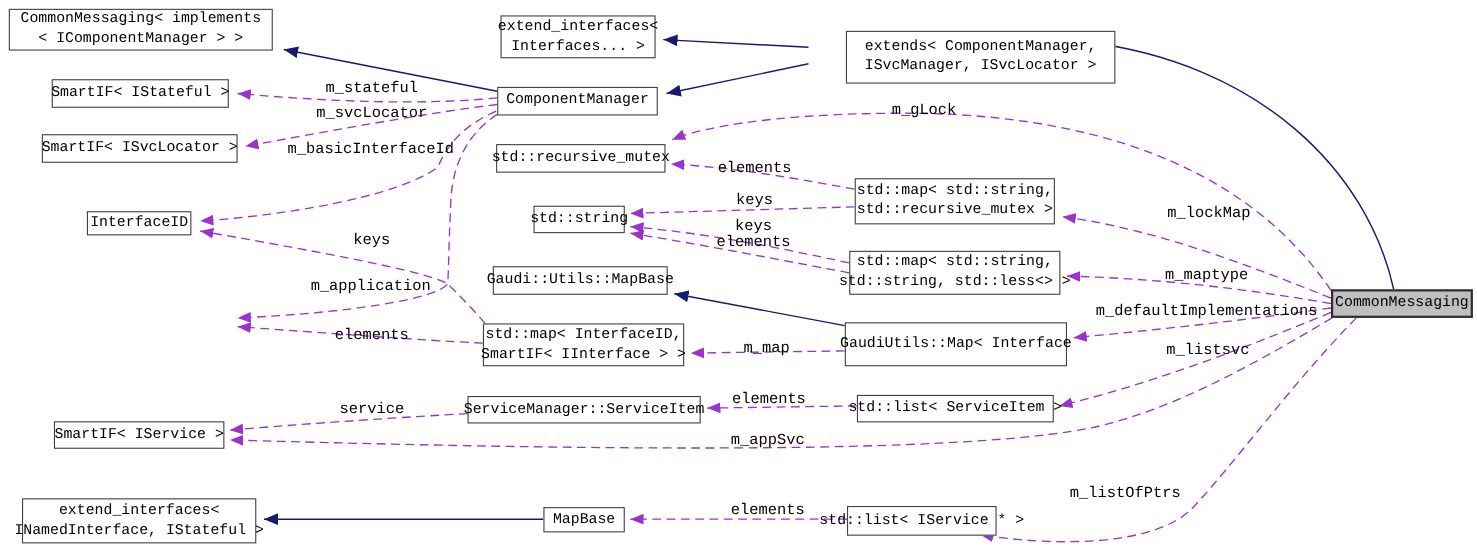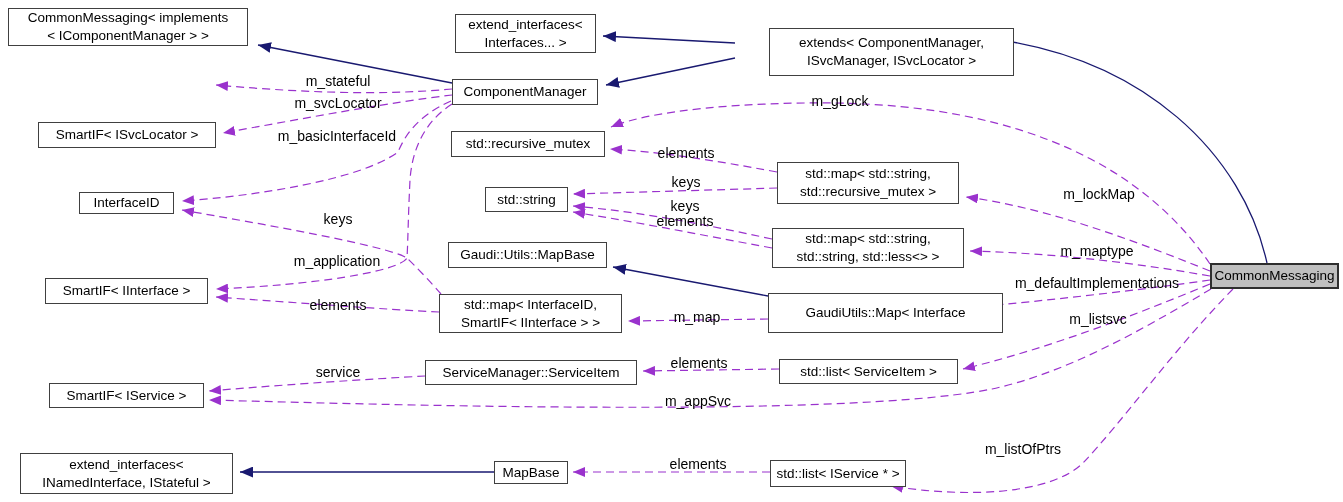--- a/index.html
+++ b/index.html
@@ -1,17 +1,17 @@
 <!DOCTYPE html>
 <html><head>
 <meta charset="utf-8">
 <style>
   html,body{margin:0;padding:0;background:#fff;}
   #canvas{position:relative;width:1343px;height:502px;background:#fff;overflow:hidden;
-          font-family:Liberation Sans, sans-serif;}
+          font-family:Liberation Mono, monospace;}
   #edges{position:absolute;left:0;top:0;width:1343px;height:502px;}
   .node{position:absolute;box-sizing:border-box;border:1.4px solid #404040;background:#fff;
         display:flex;flex-direction:column;align-items:center;justify-content:center;
         font-size:13.5px;line-height:18px;color:#000;white-space:nowrap;text-align:center;z-index:2;}
   .node.focus{background:#bfbfbf;border:2px solid #2e2e2e;}
   .elabel{position:absolute;transform:translate(-50%,-50%);font-size:14px;color:#000;
           white-space:nowrap;z-index:3;}
 </style>
 </head>
 <body>
@@ -59,28 +59,28 @@
       <path d="M 772 239 C 702 224 642 212 573 206" marker-end="url(#arrP)"></path>
       <path d="M 772 248 C 702 235 642 223 573 212" marker-end="url(#arrP)"></path>
       <path d="M 770 472 L 573 472" marker-end="url(#arrP)"></path>
     </g>
   </svg>
 
   <div class="node" style="left:8px;top:8px;width:240px;height:38px">
     <span>CommonMessaging&lt; implements</span>
     <span>&lt; IComponentManager &gt; &gt;</span>
   </div>
+  <div class="node" style="left:47px;top:72px;width:161px;height:26px">
+    <span>SmartIF&lt; IStateful &gt;</span>
+  </div>
   <div class="node" style="left:38px;top:122px;width:178px;height:26px">
     <span>SmartIF&lt; ISvcLocator &gt;</span>
   </div>
   <div class="node" style="left:79px;top:192px;width:95px;height:22px">
     <span>InterfaceID</span>
-  </div>
-  <div class="node" style="left:45px;top:278px;width:163px;height:26px">
-    <span>SmartIF&lt; IInterface &gt;</span>
   </div>
   <div class="node" style="left:49px;top:383px;width:155px;height:25px">
     <span>SmartIF&lt; IService &gt;</span>
   </div>
   <div class="node" style="left:20px;top:453px;width:213px;height:41px">
     <span>extend_interfaces&lt;</span>
     <span>INamedInterface, IStateful &gt;</span>
   </div>
   <div class="node" style="left:455px;top:14px;width:141px;height:39px">
     <span>extend_interfaces&lt;</span>
@@ -113,21 +113,21 @@
     <span>ISvcManager, ISvcLocator &gt;</span>
   </div>
   <div class="node" style="left:777px;top:162px;width:182px;height:42px">
     <span>std::map&lt; std::string,</span>
     <span>std::recursive_mutex &gt;</span>
   </div>
   <div class="node" style="left:772px;top:228px;width:192px;height:40px">
     <span>std::map&lt; std::string,</span>
     <span>std::string, std::less&lt;&gt; &gt;</span>
   </div>
-  <div class="node" style="left:768px;top:293px;width:235px;height:40px">
+  <div class="node" style="left:768px;top:293px;width:202px;height:40px">
     <span>GaudiUtils::Map&lt; Interface</span>
   </div>
   <div class="node" style="left:779px;top:359px;width:179px;height:25px">
     <span>std::list&lt; ServiceItem &gt;</span>
   </div>
   <div class="node" style="left:770px;top:460px;width:136px;height:27px">
     <span>std::list&lt; IService * &gt;</span>
   </div>
   <div class="node focus" style="left:1210px;top:263px;width:129px;height:26px">
     <span>CommonMessaging</span>

